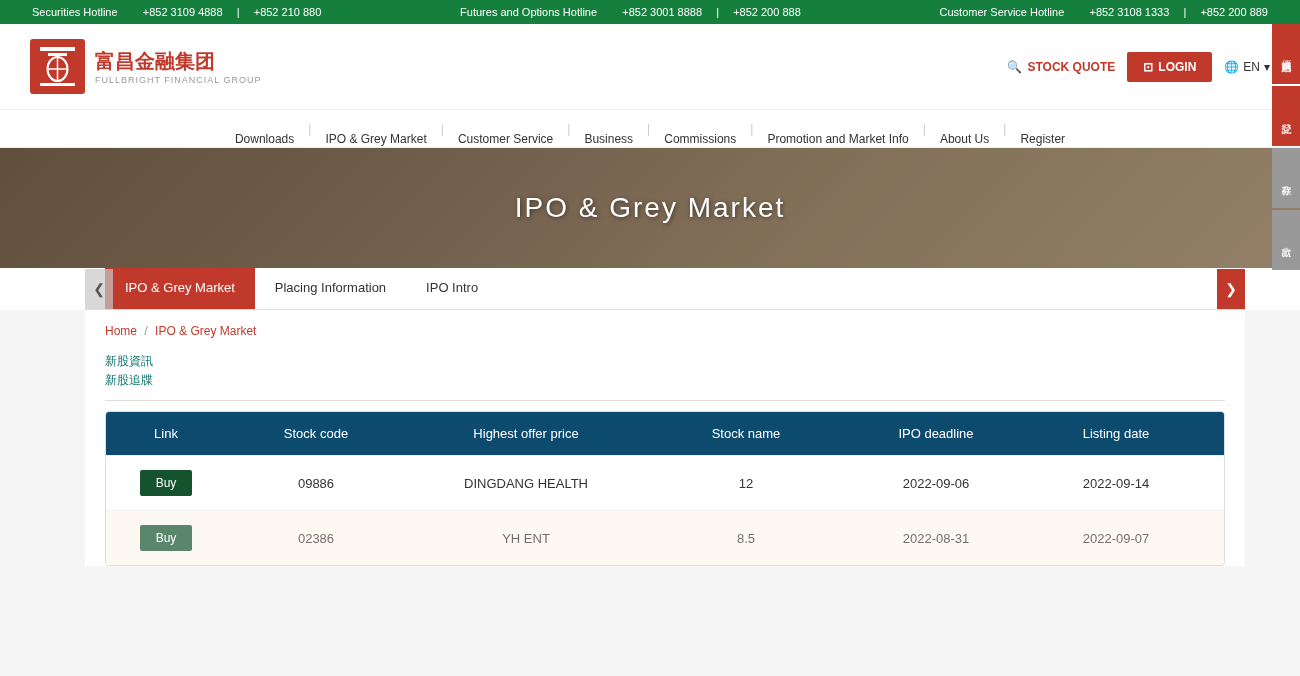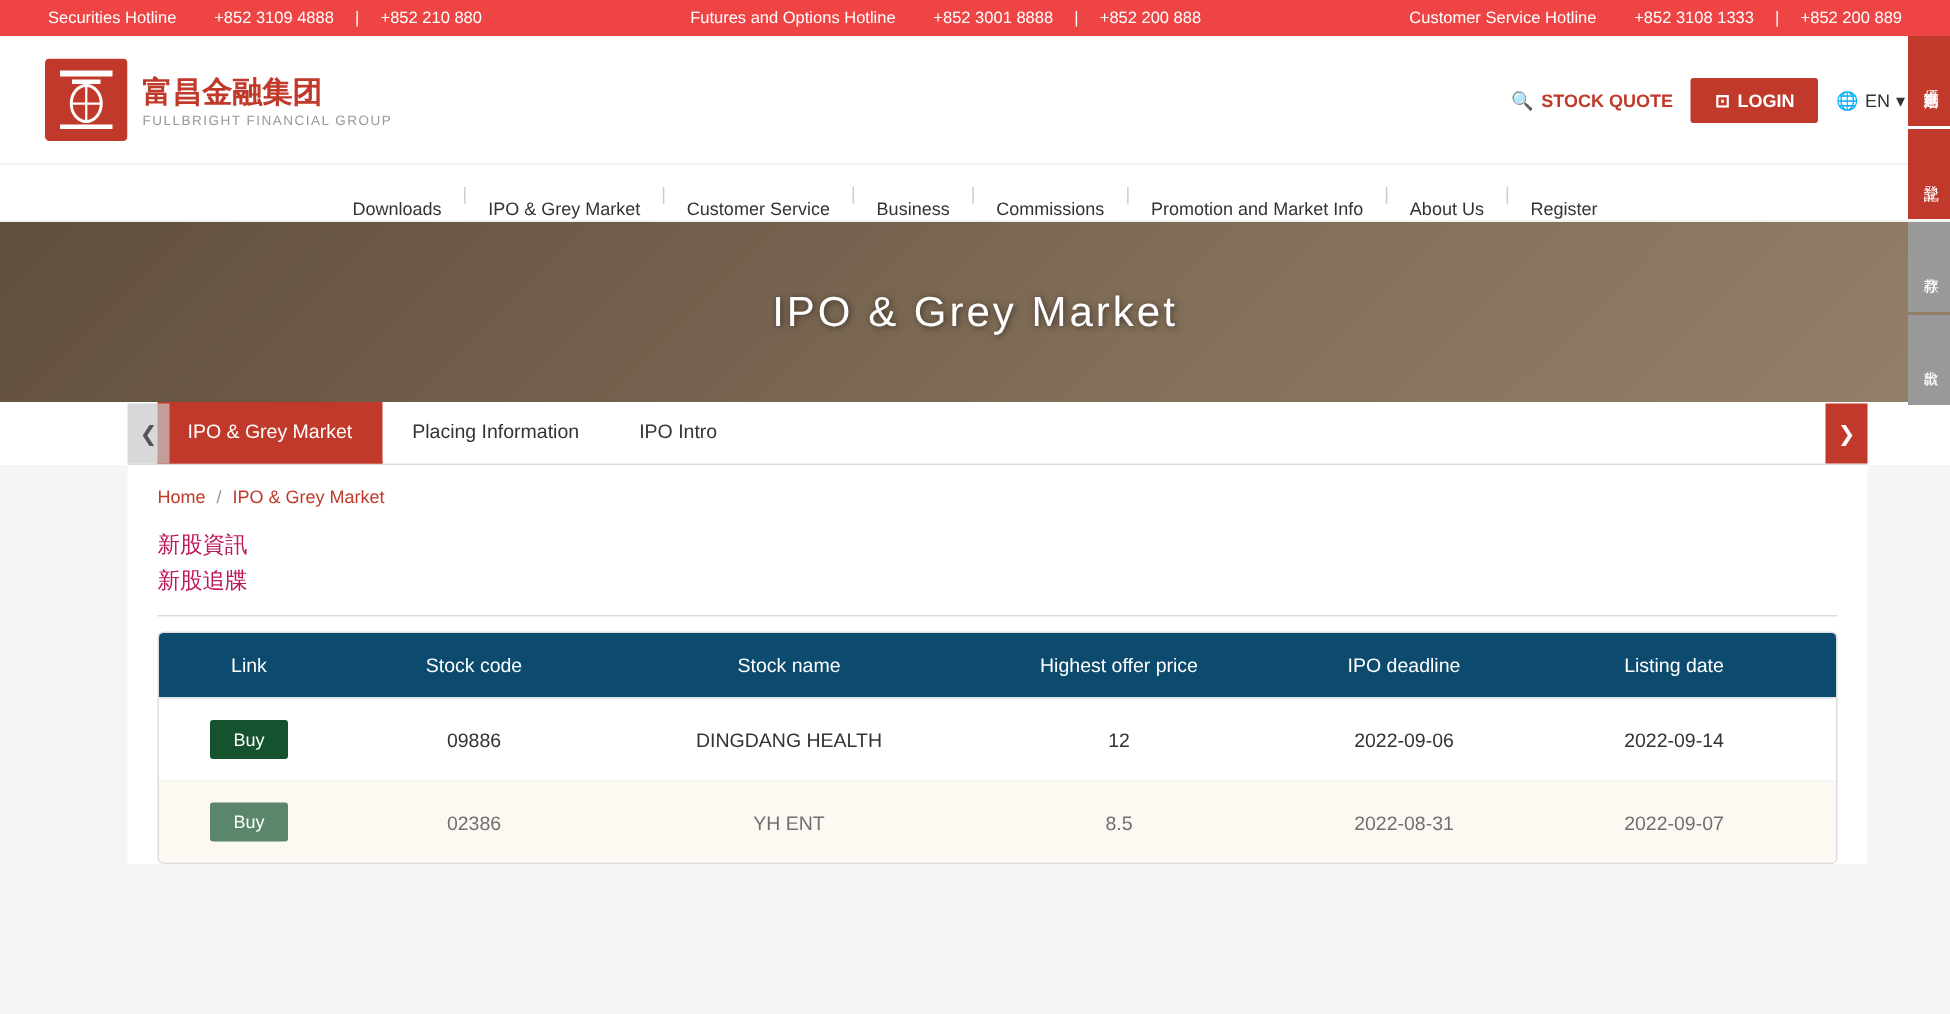--- a/index.html
+++ b/index.html
@@ -1,20 +1,20 @@
 <!DOCTYPE html>
 <html><head>
   <meta charset="utf-8">
   <style>
     * { margin: 0; padding: 0; box-sizing: border-box; }
     body { font-family: Arial, sans-serif; width: 1300px; height: 676px; overflow: hidden; background: #f5f5f5; position: relative; }
 
     
     .ticker-bar {
-      background: #ef4444;
+      background: #15803d;
       color: white;
       font-size: 11px;
       padding: 4px 16px;
       display: flex;
       justify-content: space-between;
       align-items: center;
       height: 24px;
     }
     .ticker-bar span { margin: 0 8px; }
 
@@ -248,22 +248,22 @@
       color: #333;
     }
     .breadcrumb a { color: #c0392b; text-decoration: none; }
     .breadcrumb span { color: #999; margin: 0 4px; }
 
     
     .sub-nav {
       padding: 0 20px 10px;
     }
     .sub-nav-item {
-      font-size: 15px;
-      color: #be185d;
+      font-size: 12px;
+      color: #0f766e;
       display: block;
       line-height: 1.6;
       cursor: pointer;
     }
 
     
     .table-container {
       margin: 10px 20px 0;
       border: 1px solid #ddd;
       border-radius: 4px;
@@ -430,22 +430,22 @@
     <span class="sub-nav-item">新股資訊</span>
     <span class="sub-nav-item">新股追牒</span>
   </div>
 
   <div class="divider-line"></div>
 
   <div class="table-container">
     <div class="table-header">
       <div class="th-cell">Link</div>
       <div class="th-cell">Stock code</div>
+      <div class="th-cell">Highest offer price</div>
       <div class="th-cell">Stock name</div>
-      <div class="th-cell">Highest offer price</div>
       <div class="th-cell">IPO deadline</div>
       <div class="th-cell">Listing date</div>
     </div>
 
     <div class="table-row">
       <div class="td-cell">
         <button class="buy-btn">Buy</button>
       </div>
       <div class="td-cell">09886</div>
       <div class="td-cell">DINGDANG HEALTH</div>

